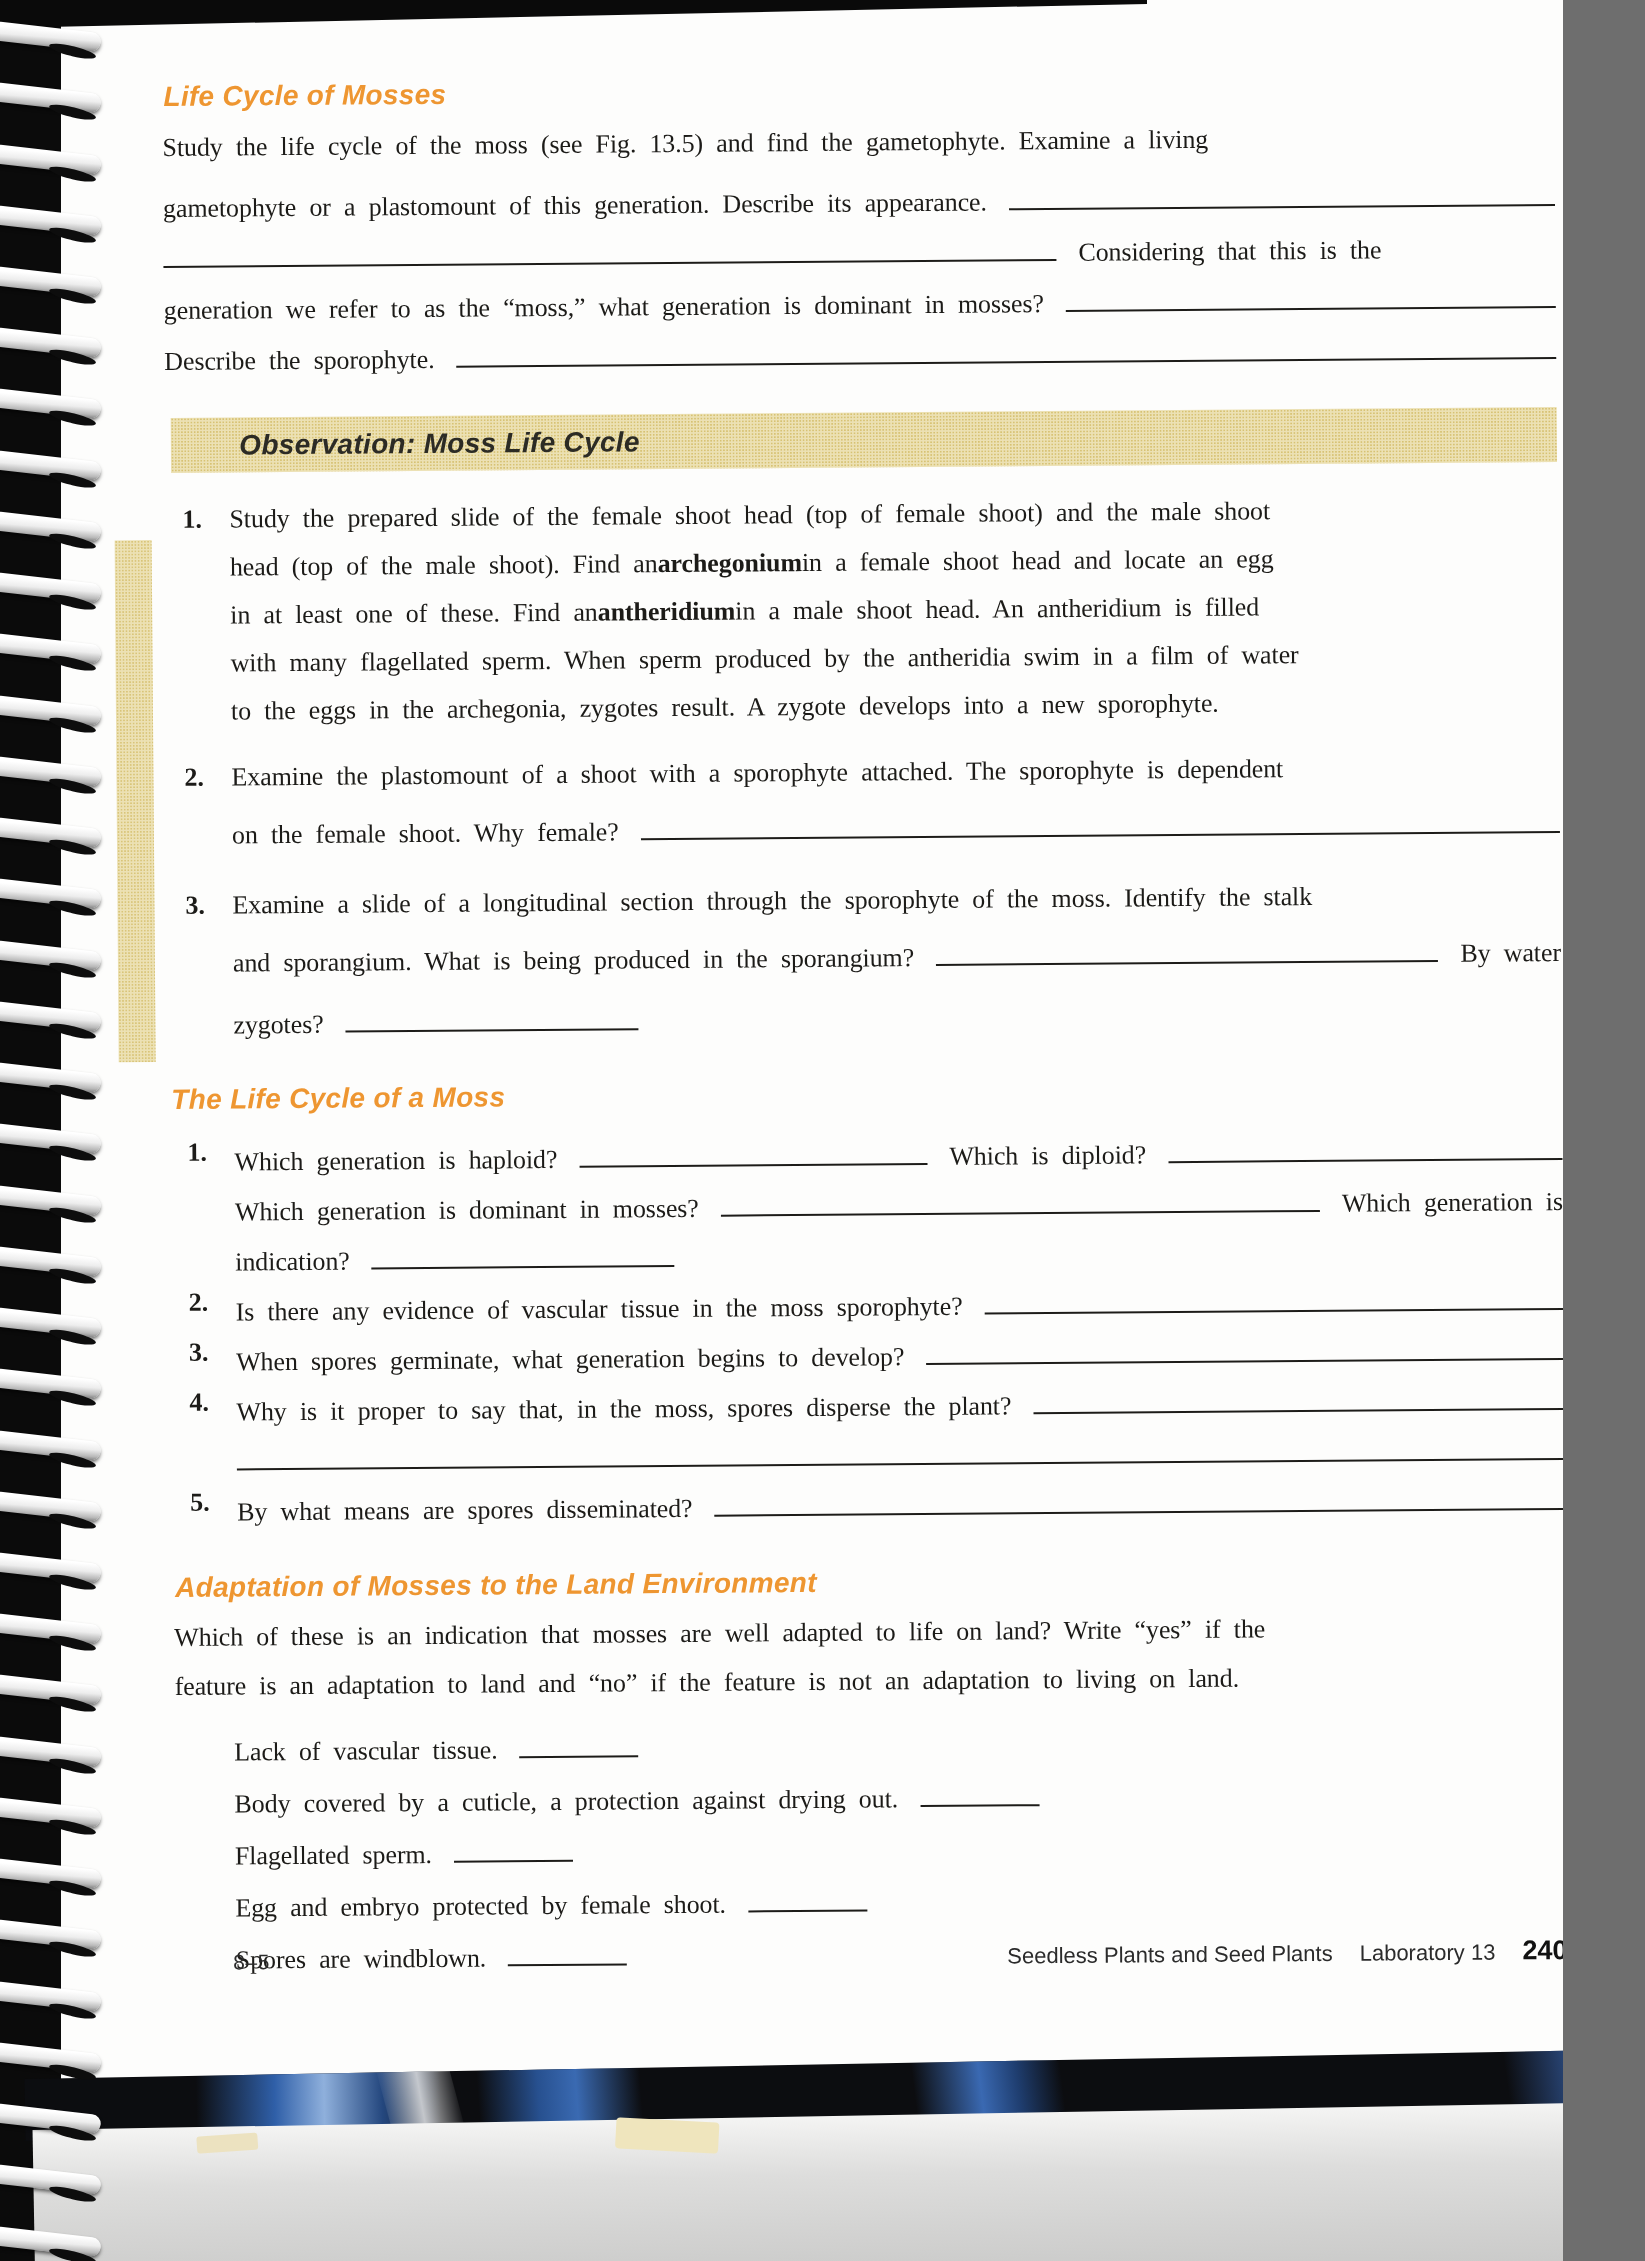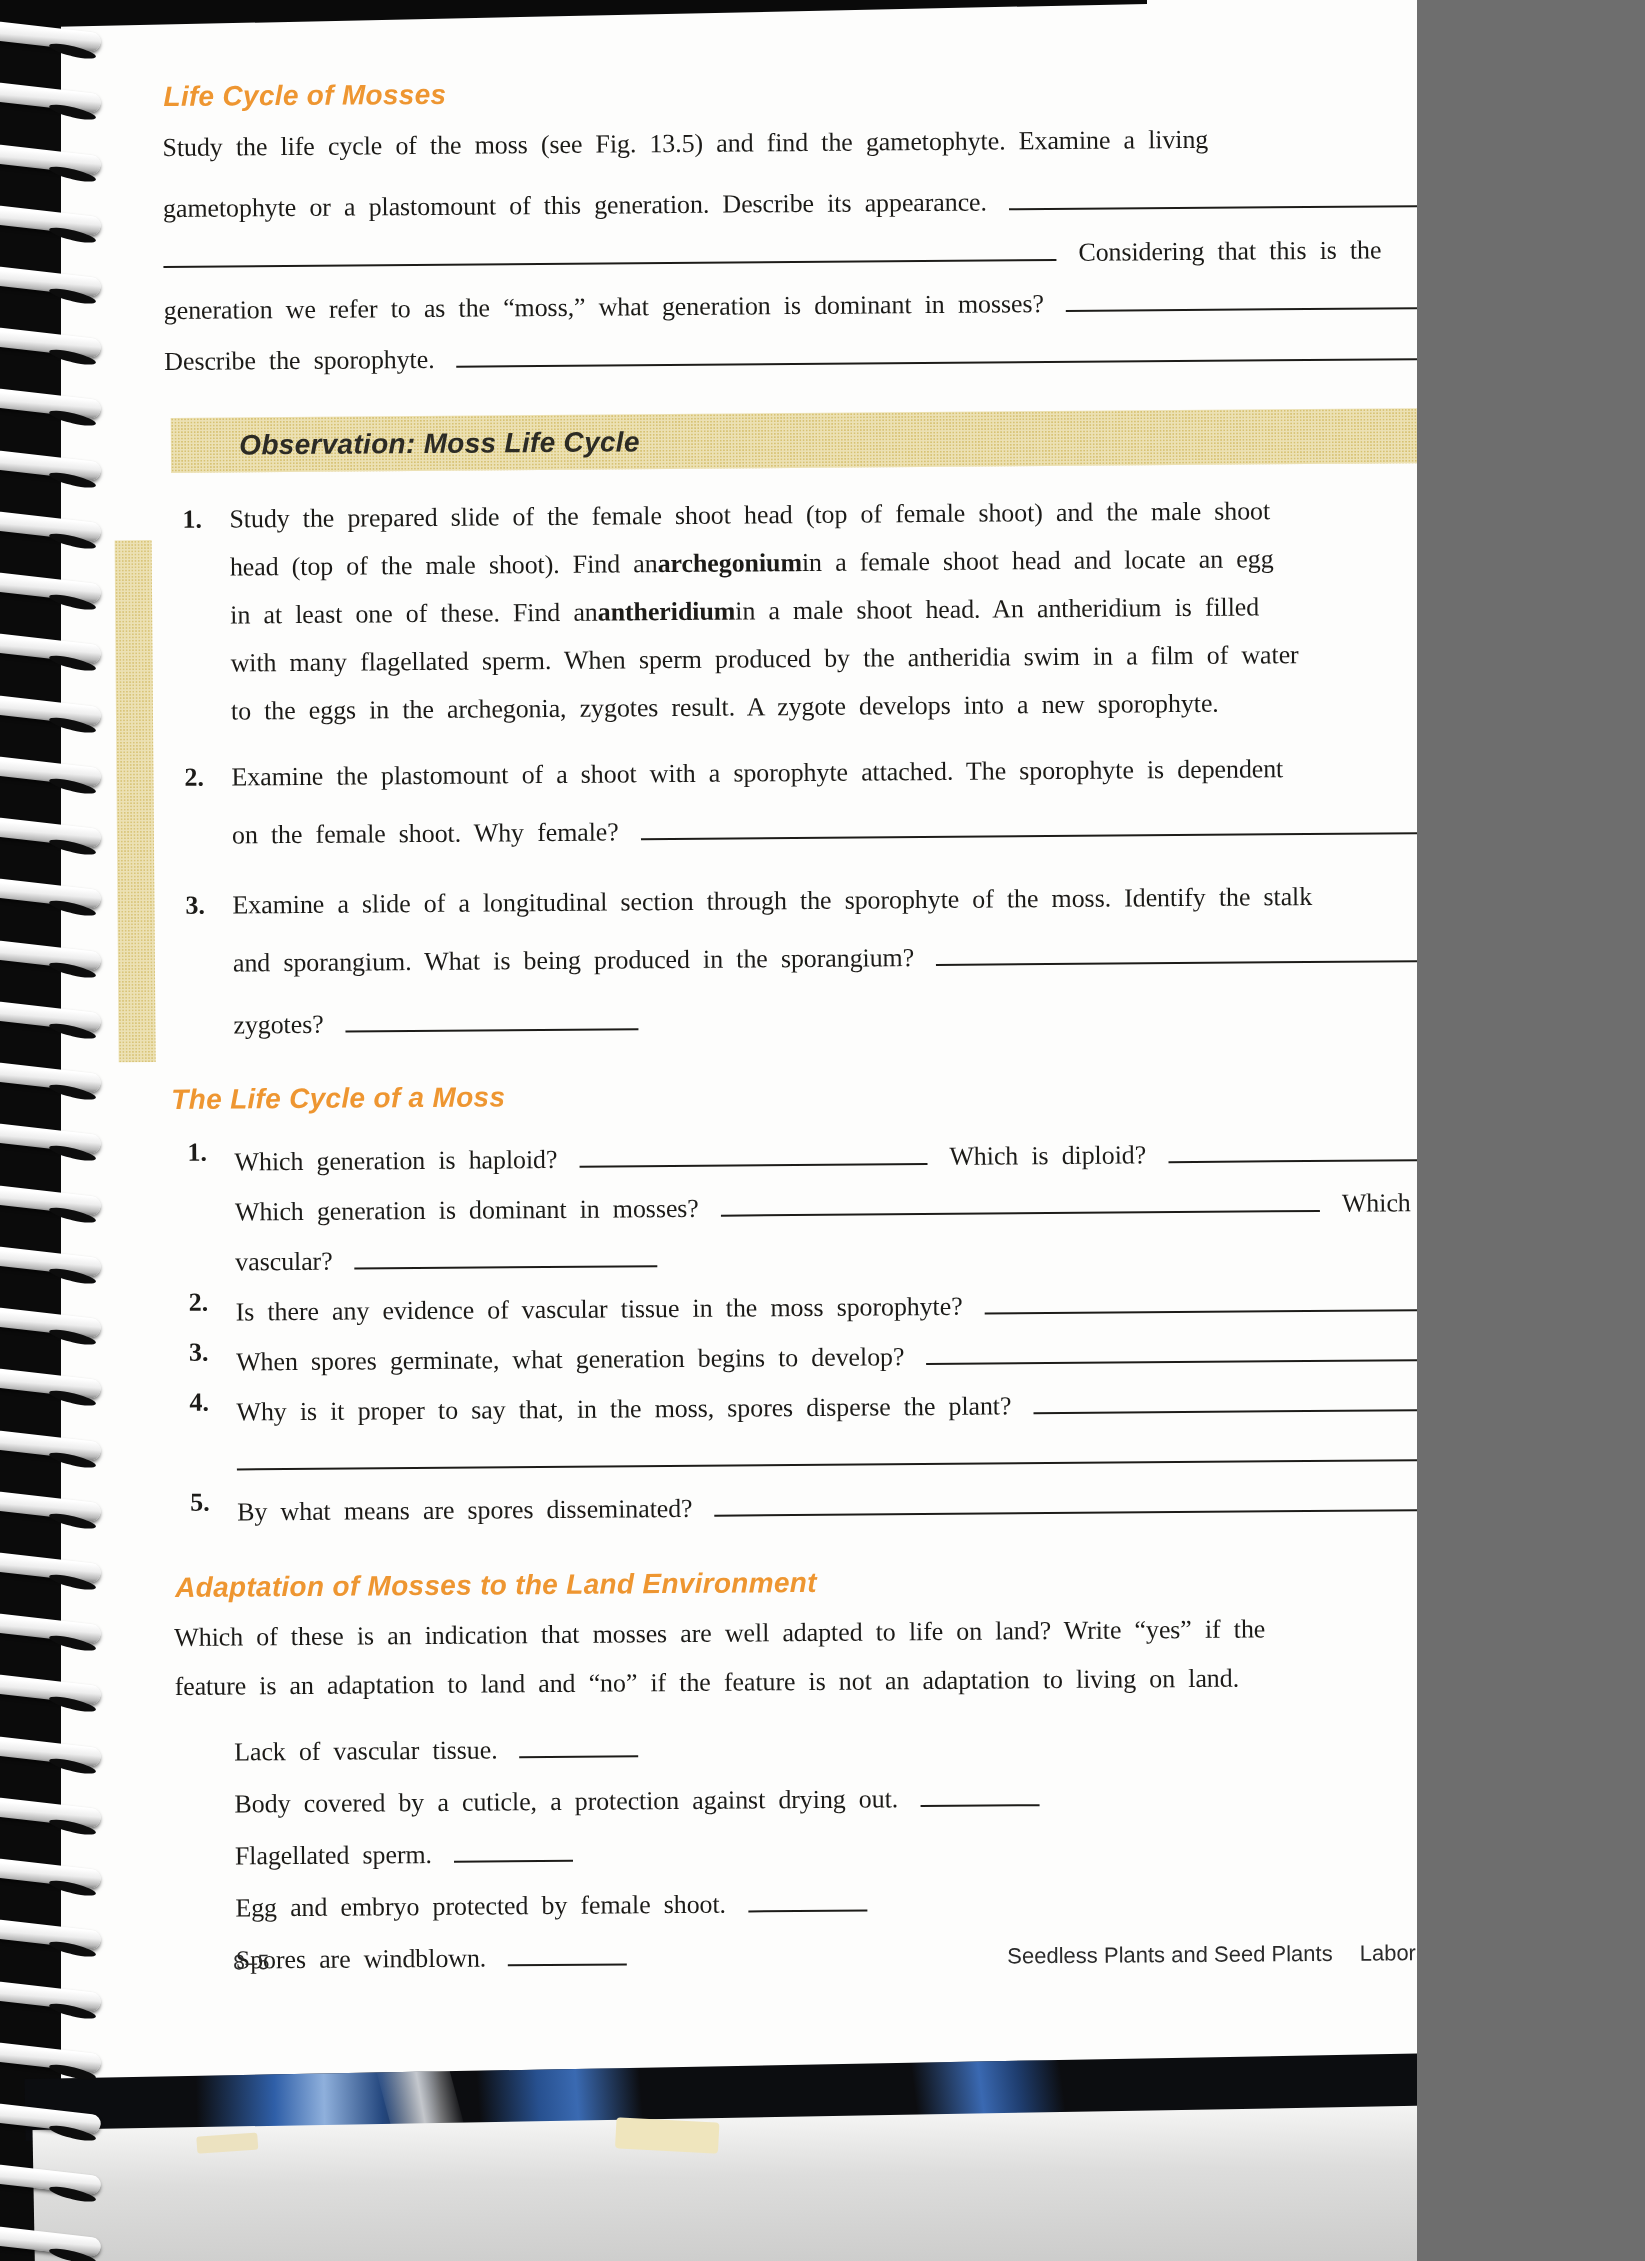--- a/index.html
+++ b/index.html
@@ -1,16 +1,16 @@
 <!DOCTYPE html>
 <html style="font-size:10.3px"><head>
 <meta charset="utf-8">
 <style>
   html,body{margin:0;padding:0;background:#6e6e6e;}
-  .scan{position:relative;width:1417px;height:2261px;background:#fdfdfc;overflow:hidden;
+  .scan{position:relative;width:1563px;height:2261px;background:#fdfdfc;overflow:hidden;
         font-family:"Liberation Serif","DejaVu Serif",serif;}
   
   .left-strip{position:absolute;left:0;top:0;width:61px;height:2261px;background:#0b0b0b;z-index:2;}
   .top-wedge{position:absolute;left:0;top:0;width:1147px;height:28px;background:#0a0a0a;
              clip-path:polygon(0 0,100% 0,100% 3.9px,0 100%);z-index:5;}
   .spiral{position:absolute;left:0;top:0;width:168px;height:2261px;z-index:6;}
   .coil{position:absolute;left:-10.3px;width:111px;height:19.3px;border-radius:10.3px;
         background:linear-gradient(178deg,#ffffff 18%,#ededed 52%,#b9b9b9 82%,#808080 100%);
         transform:rotate(6.5deg);box-shadow:0 2.6px 3.9px rgba(0,0,0,.55);}
   .coil::after{content:"";position:absolute;right:2.6px;bottom:-7px;width:48px;height:10.3px;
@@ -219,21 +219,21 @@
         <div class="blank w540 gap-after"></div>
         <span class="gap-after">Which is diploid?</span>
         <div class="blank grow"></div>
       </div>
       <div class="serifline">
         <span class="gap-after">Which generation is dominant in mosses?</span>
         <div class="blank grow gap-after"></div>
         <span>Which generation is</span>
       </div>
       <div class="serifline">
-        <span class="gap-after">vascular?</span>
+        <span class="gap-after">indication?</span>
         <div class="blank w470"></div>
       </div>
     </div>
 
     <div class="q">
       <span class="num">2.</span>
       <div class="serifline">
         <span class="gap-after">Is there any evidence of vascular tissue in the moss sporophyte?</span>
         <div class="blank grow"></div>
       </div>

